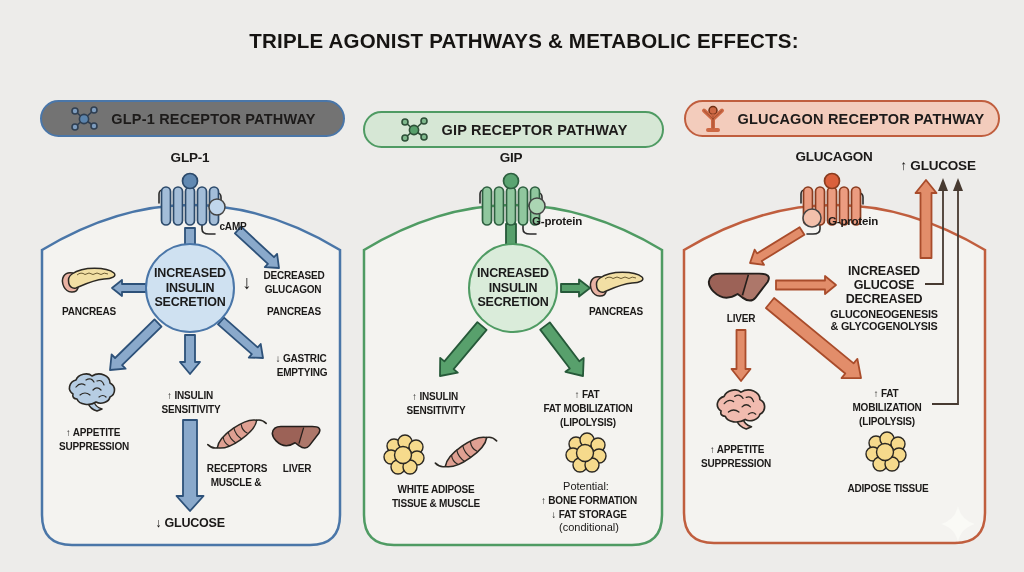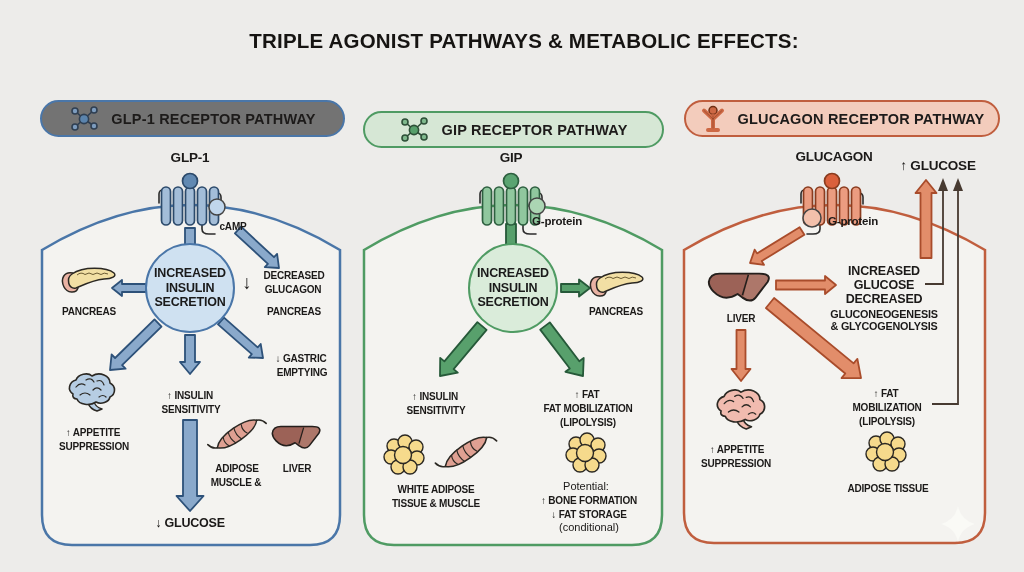--- a/index.html
+++ b/index.html
@@ -239,21 +239,21 @@
   <div class="lbl" style="left:294px;top:275px">DECREASED</div>
   <div class="lbl" style="left:293px;top:289px">GLUCAGON</div>
   <div class="lbl" style="left:89px;top:311px">PANCREAS</div>
   <div class="lbl" style="left:294px;top:311px">PANCREAS</div>
   <div class="lbl" style="left:301px;top:358px">↓ GASTRIC</div>
   <div class="lbl" style="left:302px;top:372px">EMPTYING</div>
   <div class="lbl" style="left:190px;top:395px">↑ INSULIN</div>
   <div class="lbl" style="left:191px;top:409px">SENSITIVITY</div>
   <div class="lbl" style="left:93px;top:432px">↑ APPETITE</div>
   <div class="lbl" style="left:94px;top:446px">SUPPRESSION</div>
-  <div class="lbl" style="left:237px;top:468px">ADIPOSE</div>
+  <div class="lbl" style="left:237px;top:468px">RECEPTORS</div>
   <div class="lbl" style="left:236px;top:482px">MUSCLE &amp;</div>
   <div class="lbl" style="left:297px;top:468px">LIVER</div>
   <div class="lbl md" style="left:190px;top:524px">↓ GLUCOSE</div>
 
   <div class="lbl lg" style="left:511px;top:158px">GIP</div>
   <div class="lbl" style="left:557px;top:221px;font-size:11.5px">G-protein</div>
   <div class="lbl" style="left:616px;top:311px">PANCREAS</div>
   <div class="lbl" style="left:435px;top:396px">↑ INSULIN</div>
   <div class="lbl" style="left:436px;top:410px">SENSITIVITY</div>
   <div class="lbl" style="left:587px;top:394px">↑ FAT</div>

